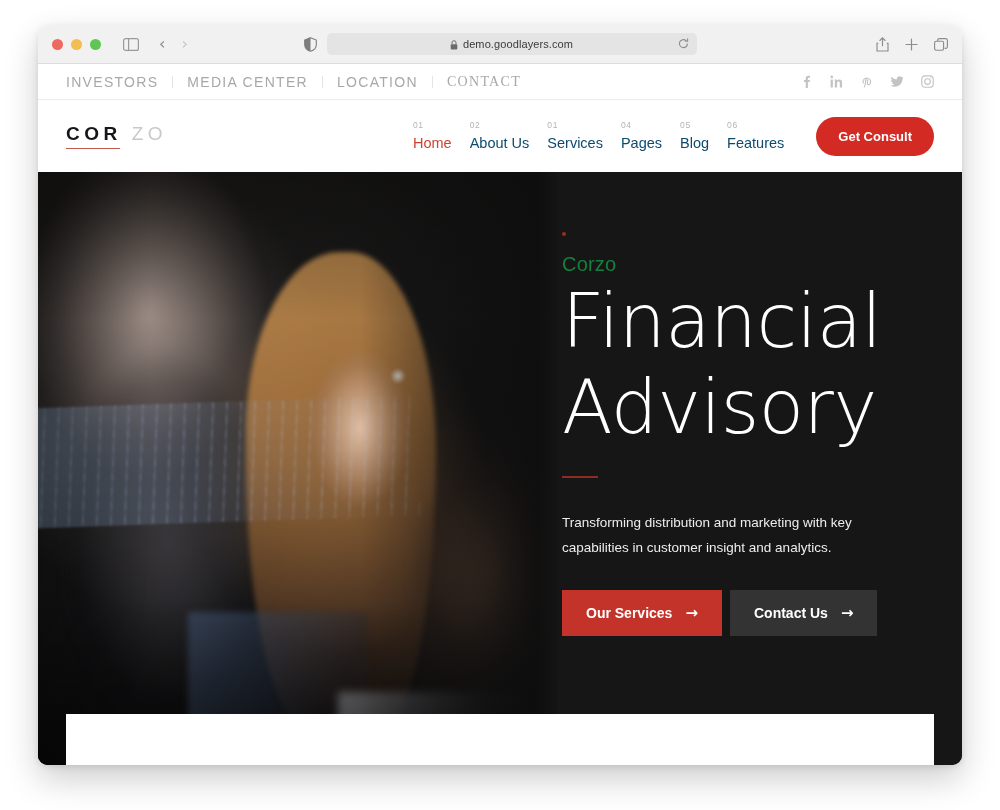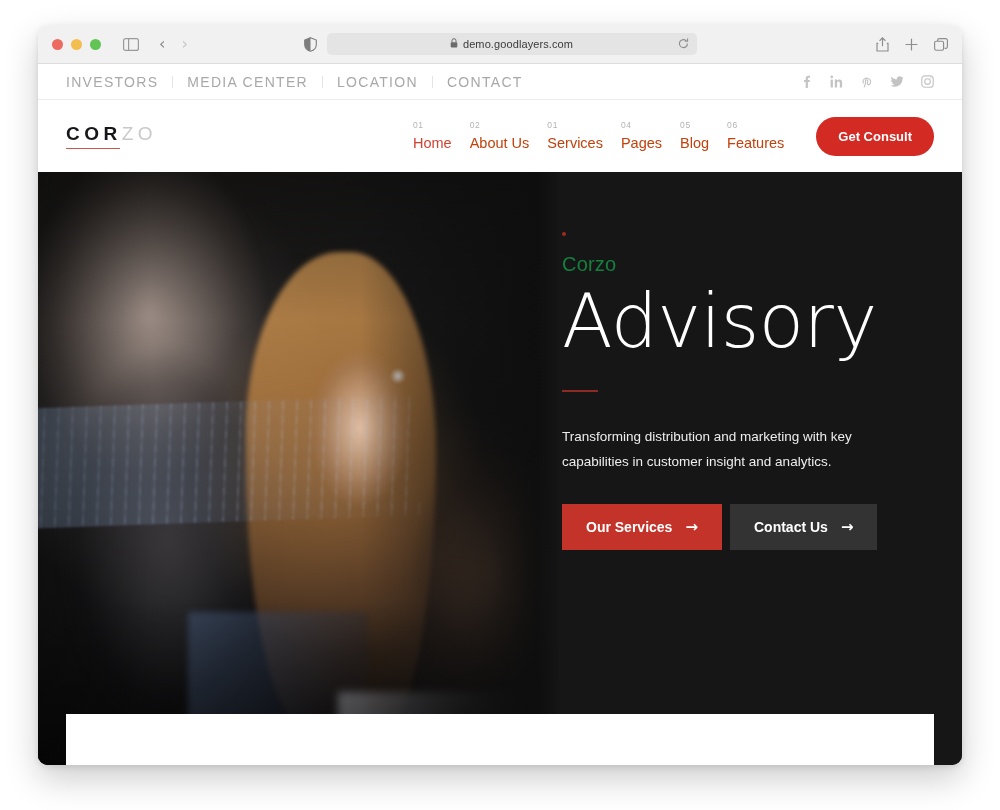--- a/index.html
+++ b/index.html
@@ -87,21 +87,21 @@
     height: 22px;
     background: #e4e4e4;
     border-radius: 5px;
     display: flex;
     align-items: center;
     justify-content: center;
     position: relative;
   }
   .url-inner {
     display: flex;
-    align-items: flex-start;
+    align-items: flex-end;
     gap: 5px;
   }
   .lock-icon { display:flex; align-items:center; }
   .url-text {
     font-size: 11px;
     color: #3b3b3b;
     letter-spacing: 0.1px;
     font-family: "Liberation Sans", sans-serif;
   }
   .reload-icon {
@@ -148,21 +148,21 @@
     font-size: 14px;
     letter-spacing: 1.3px;
     color: #a8a8a8;
     padding: 0 14px;
     text-transform: uppercase;
     white-space: nowrap;
     border-right: 1px solid #e4e4e4;
     line-height: 12px;
   }
   .topbar-link:first-child { padding-left: 0; }
-  .topbar-link:last-child { border-right: none; padding-right: 0; }
+  .topbar-link:last-child { border-right: none; padding-right: 0; font-family: Liberation Serif, serif; }
 
   .social {
     display: flex;
     align-items: center;
     gap: 17px;
   }
   .social-ico {
     color: #c3c3c3;
     display: flex;
     align-items: center;
@@ -182,20 +182,21 @@
     display: flex;
     flex-direction: column;
     align-items: flex-start;
   }
   .logo-row {
     display: flex;
     align-items: baseline;
     font-size: 19px;
     letter-spacing: 4.5px;
     font-weight: 700;
+    gap: 10px;
   }
   .logo-dark { color: #16161a; }
   .logo-light { color: #c9c9c9; font-weight: 400; }
   .logo-underline {
     margin-top: 3px;
     width: 54px;
     height: 1.5px;
     background: #c4584f;
   }
 
@@ -213,21 +214,21 @@
   }
   .nav-num {
     font-size: 8.5px;
     color: #b4b4b4;
     letter-spacing: 0.6px;
     margin-bottom: 5px;
     line-height: 10px;
   }
   .nav-label {
     font-size: 14.5px;
-    color: #c2410c;
+    color: #0c4a6e;
     line-height: 17px;
     white-space: nowrap;
   }
   .navitem.active .nav-label { color: #cf4332; }
 
   .cta-btn {
     margin-left: 32px;
     background: #d32a23;
     color: #ffffff;
     font-size: 13px;
@@ -598,20 +599,21 @@
           <div class="ph-shirt-w"></div>
           <div class="ph-streaks"></div>
           <div class="ph-bokeh"></div>
           <div class="ph-vignette"></div>
         </div>
         <div class="hero-panel"></div>
 
         <div class="hero-content">
           <div class="hero-dot"></div>
           <div class="hero-eyebrow">Corzo</div>
+          <div class="hero-title">Financial</div>
           <div class="hero-title">Advisory</div>
           <div class="hero-rule"></div>
           <div class="hero-sub">Transforming distribution and marketing with key capabilities in customer insight and analytics.</div>
           <div class="hero-buttons">
             <button class="hbtn primary">
               <span>Our Services</span>
               <span class="ar">→</span>
             </button>
             <button class="hbtn secondary">
               <span>Contact Us</span>

